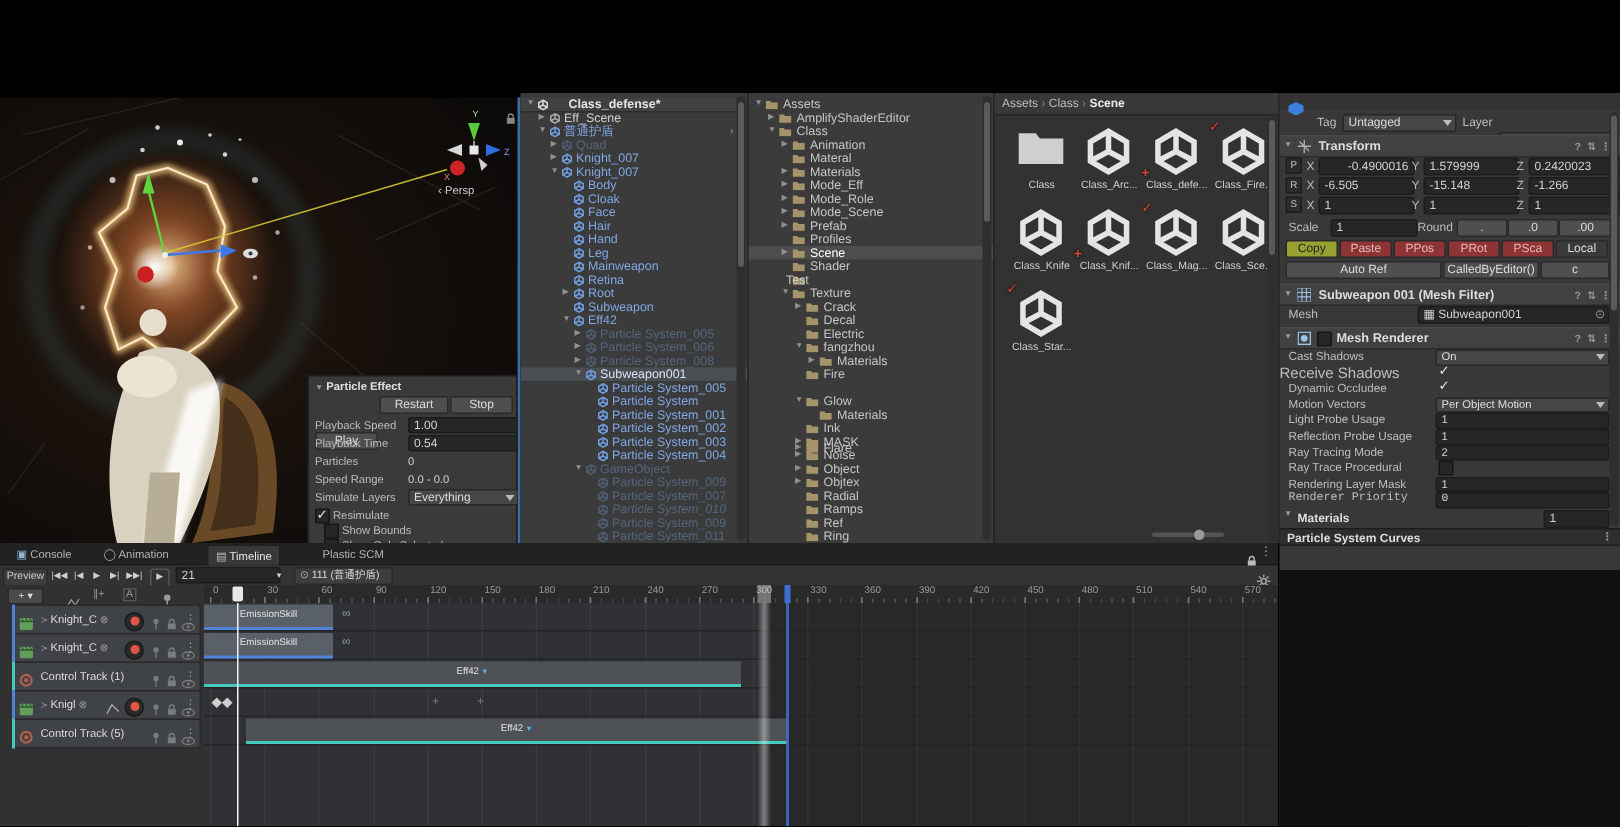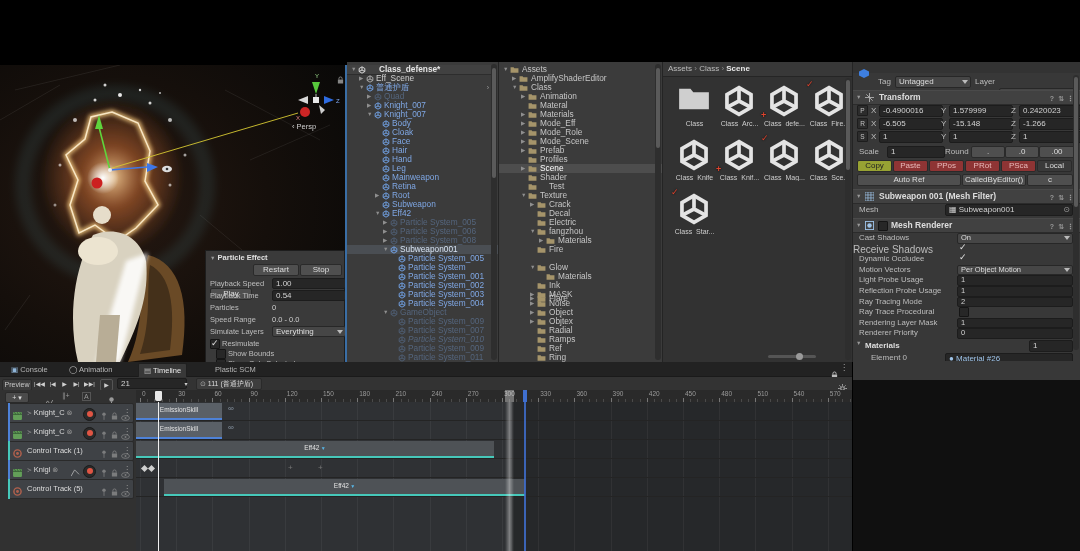--- a/index.html
+++ b/index.html
@@ -623,21 +623,21 @@
         <div class="trow" style="top: 108px;">
           <div class="ic" style="left: 29px;"><svg width="9" height="7.5" viewBox="0 0 24 19">
               <path d="M1.5 3 h8 l2 2.5 h11 v12 h-21 z" fill="#a5946a"></path>
             </svg></div>
           <div class="tx" style="left: 41px; color: rgb(198, 198, 198);">Shader</div>
         </div>
         <div class="trow" style="top: 117px;">
           <div class="ic" style="left: 29px;"><svg width="9" height="7.5" viewBox="0 0 24 19">
               <path d="M1.5 3 h8 l2 2.5 h11 v12 h-21 z" fill="#a5946a"></path>
             </svg></div>
-          <div class="tx" style="left: 50px; color: rgb(198, 198, 198);">Test</div>
+          <div class="tx" style="left: 25px; color: rgb(198, 198, 198);">Test</div>
         </div>
         <div class="trow" style="top: 126px;">
           <div class="ar" style="left: 22px;">▼</div>
           <div class="ic" style="left: 29px;"><svg width="9" height="7.5" viewBox="0 0 24 19">
               <path d="M1.5 3 h8 l2 2.5 h11 v12 h-21 z" fill="#a5946a"></path>
             </svg></div>
           <div class="tx" style="left: 41px; color: rgb(198, 198, 198);">Texture</div>
         </div>
         <div class="trow" style="top: 135px;">
           <div class="ar" style="left: 31px;">▶</div>
@@ -885,21 +885,21 @@
           </svg></span>
       <span class="abs" style="left:26px;">Transform</span>
       <span class="abs tiny" style="right:26px;top:1px;">?</span>
       <span class="abs tiny" style="right:16px;top:1px;">⇅</span>
       <span class="abs tiny" style="right:6px;top:1px;">⋮</span>
     </div>
     <div id="transform-rows">
         <div class="irow" style="top: 43px; height: 12px;">
           <div class="axlbl" style="position: absolute; left: 4px; top: 0px;">P</div>
           <div class="lbl" style="position: absolute; left: 18px; top: 1px;">X</div>
-          <div class="fld" style="position: absolute; left: 26px; top: 0px; width: 56px;">-0.4900016</div>
+          <div class="fld" style="position: absolute; left: 26px; top: 0px; width: 56px; text-align: right;">-0.4900016</div>
           <div class="lbl" style="position: absolute; left: 88px; top: 1px;">Y</div>
           <div class="fld" style="position: absolute; left: 96px; top: 0px; width: 56px;">1.579999</div>
           <div class="lbl" style="position: absolute; left: 158px; top: 1px;">Z</div>
           <div class="fld" style="position: absolute; left: 166px; top: 0px; width: 56px;">0.2420023</div>
         </div>
         <div class="irow" style="top: 56px; height: 12px;">
           <div class="axlbl" style="position: absolute; left: 4px; top: 0px;">R</div>
           <div class="lbl" style="position: absolute; left: 18px; top: 1px;">X</div>
           <div class="fld" style="position: absolute; left: 26px; top: 0px; width: 56px;">-6.505</div>
           <div class="lbl" style="position: absolute; left: 88px; top: 1px;">Y</div>
@@ -998,36 +998,40 @@
           <div class="fld" style="position: absolute; left: 104px; top: 0px; width: 108px; height: 8.5px; line-height: 8.5px; font-size: 7.5px;">2</div>
         </div>
         <div class="irow" style="top: 245.2px; height: 10px;">
           <div class="lbl" style="position: absolute; left: 6px; top: 0px; font-size: 7.8px;">Ray Trace Procedural</div>
           <div class="chk" style="position: absolute; left: 106px; top: 0px;"></div>
         </div>
         <div class="irow" style="top: 255.8px; height: 10px;">
           <div class="lbl" style="position: absolute; left: 6px; top: 0px; font-size: 7.8px;">Rendering Layer Mask</div>
           <div class="fld" style="position: absolute; left: 104px; top: 0px; width: 108px; height: 8.5px; line-height: 8.5px; font-size: 7.5px;">1</div>
         </div>
-        <div class="irow" style="top: 266.4px; height: 10px;">
+        <div class="irow" style="top: 266.4px; height: 10px; font-family: Liberation Mono, monospace;">
           <div class="lbl" style="position: absolute; left: 6px; top: 0px; font-size: 7.8px;">Renderer Priority</div>
           <div class="fld" style="position: absolute; left: 104px; top: 0px; width: 108px; height: 8.5px; line-height: 8.5px; font-size: 7.5px;">0</div>
         </div>
       </div>
 
     <div class="irow" style="top:278px;height:12px;">
       <span class="abs" style="left:3px;font-size:5.5px;color:#999;">▼</span>
       <span class="lbl abs" style="left:12px;top:1px;font-weight:bold;color:#ddd;">Materials</span>
       <div class="fld abs" style="left:176px;top:0;width:36px;">1</div>
     </div>
     <div class="irow" style="top:291px;height:8px;overflow:hidden;">
       <span class="lbl abs" style="left:18px;top:0;">Element 0</span>
       <div class="fld abs" style="left:92px;top:0;width:120px;color:#9ec3e8;">● <span>Material #26</span></div>
     </div>
 
+    <div class="irow" style="top:290px;height:12px;background:#2e2e2e;border-top:1px solid #1c1c1c;border-bottom:1px solid #1c1c1c;font-size:8px;font-weight:bold;line-height:12px;color:#ddd;padding-left:5px;box-sizing:border-box;">
+      <span>Particle System Curves</span>
+      <span class="abs tiny" style="right:5px;top:0;line-height:12px;">⋮</span>
+    </div>
     <div class="irow" style="top:318px;height:171px;background:#101010;"></div>
     <div class="vscroll" style="right:1px;top:13px;height:275px;bottom:auto;">
         <div class="vthumb" style="top:2px;height:130px;"></div>
       </div>
   </div>
 
   <div class="abs" id="timeline">
 
     <div class="abs" style="left:0;top:0;width:852px;height:14px;background:#222;border-bottom:1px solid #1a1a1a;">
       <div class="tab" style="left:6px;"><span style="color:#8fb5d8;">▣</span> <span>Console</span></div>

